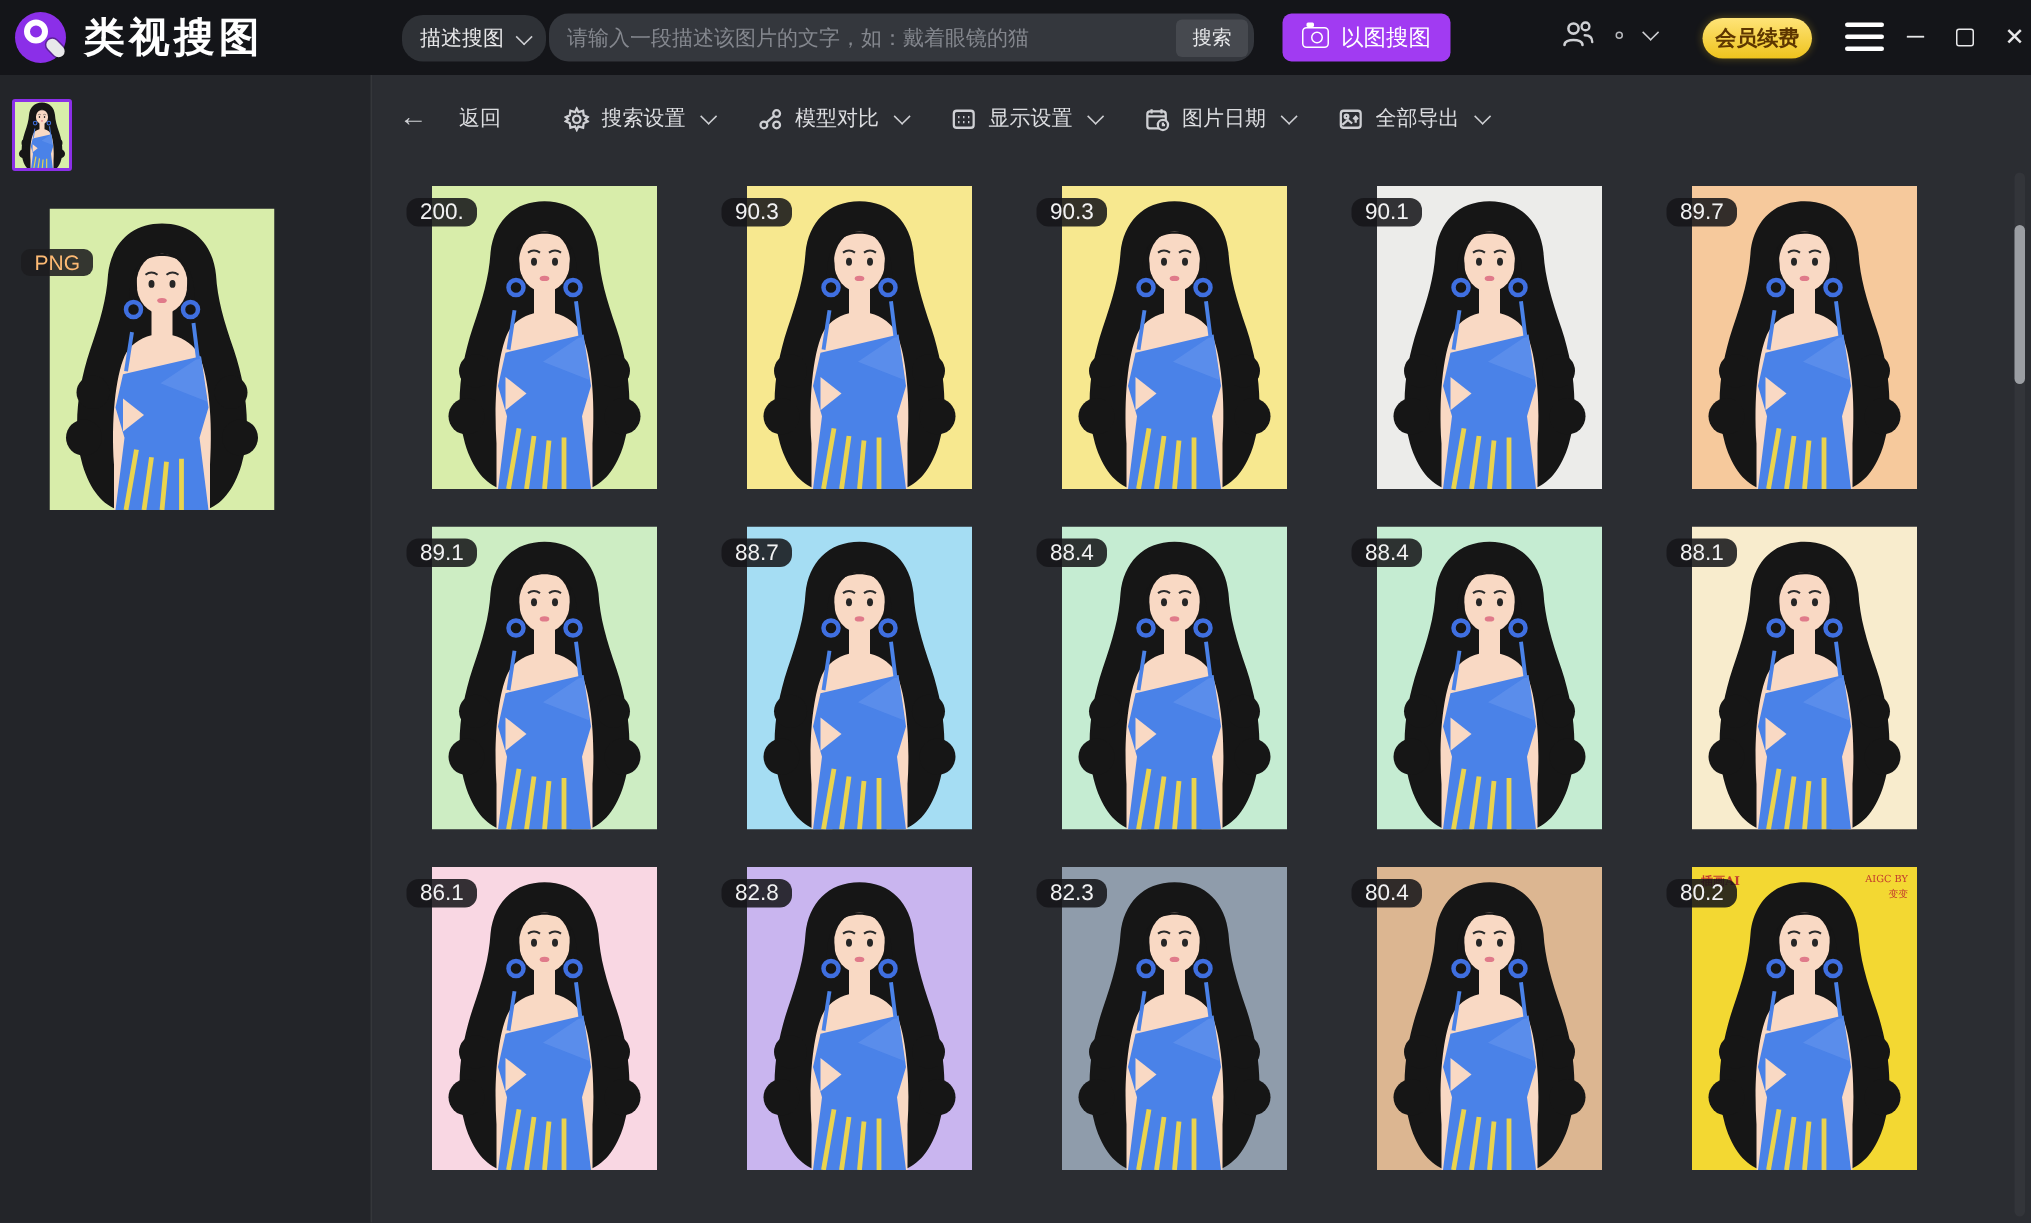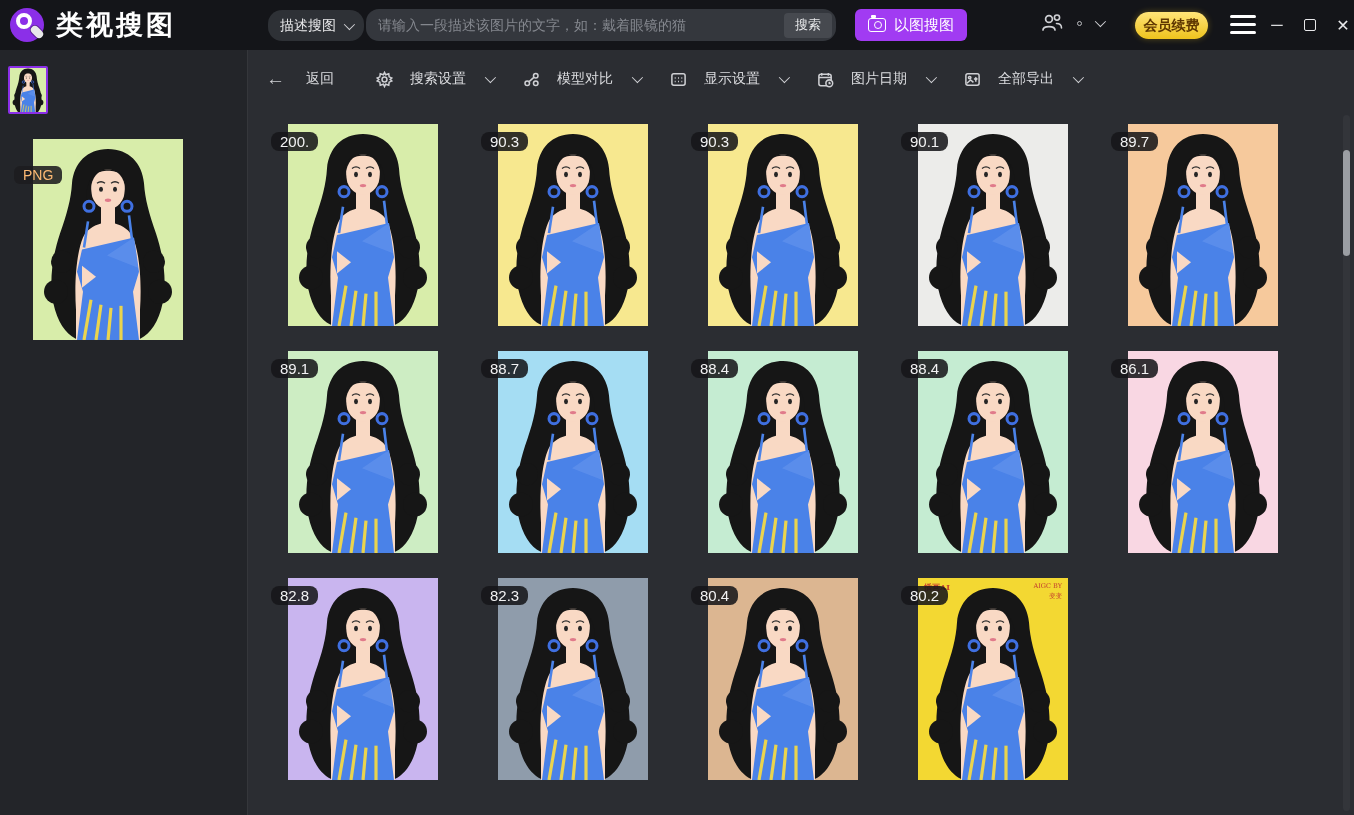--- a/index.html
+++ b/index.html
@@ -57,21 +57,21 @@
   .thumb-sel { position:absolute; left:8px; top:16px; width:40px; height:48px;
     border:2px solid #8b2fe8; border-radius:2px; overflow:hidden; cursor:pointer; }
   .preview { position:absolute; left:33px; top:89px; width:150px; height:201px; }
   .fmt-badge { position:absolute; left:-19px; top:7px; background:rgba(28,28,31,.88);
     color:#fdba74; font-size:14px; padding:1px 9px; border-radius:6px; z-index:5;margin-top:20px; }
 
   
   .main { position:absolute; left:249px; top:50px; right:0; bottom:0; background:#2b2d32; }
   .toolbar { height:58px; display:flex; align-items:center; padding-left:17px;
     color:#dcdde0; font-size:14px; }
-  .tb-group { display:flex; align-items:center; gap:17px; cursor:pointer; white-space:nowrap; }
+  .tb-group { display:flex; align-items:center; gap:8px; cursor:pointer; white-space:nowrap; }
   .tb-back { display:flex; align-items:center; gap:21px; margin-right:42px; cursor:pointer; }
   .back-arrow { font-size:19px; color:#cfd0d4; }
   .tb-icon { width:17px; height:17px; flex:0 0 auto; }
   .tb-icon svg { width:100%; height:100%; stroke:#cfd0d4; fill:none; stroke-width:1.6; }
   .tb-chev { margin-left:2px; }
 
   .grid { margin:16px 0 0 39px; display:grid; grid-template-columns:repeat(5,150px);
     column-gap:60px; row-gap:25px; }
   .card { position:relative; width:150px; height:202px; cursor:pointer; }
   .card svg.fig { position:absolute; inset:0; width:100%; height:100%; }
@@ -324,20 +324,28 @@
 
   <div class="card">
     <span class="score-badge">88.4</span>
 
     <svg class="fig" viewBox="0 0 150 200" preserveAspectRatio="none">
       <rect class="bg" width="150" height="200" fill="#c5ecd2"></rect>
           <use href="#woman"></use>
     </svg>
   </div>
 
+  <div class="card">
+    <span class="score-badge">88.1</span>
+
+    <svg class="fig" viewBox="0 0 150 200" preserveAspectRatio="none">
+      <rect class="bg" width="150" height="200" fill="#f8eccd"></rect>
+          <use href="#woman"></use>
+    </svg>
+  </div>
 
   <div class="card">
     <span class="score-badge">86.1</span>
 
     <svg class="fig" viewBox="0 0 150 200" preserveAspectRatio="none">
       <rect class="bg" width="150" height="200" fill="#f9d7e3"></rect>
           <use href="#woman"></use>
     </svg>
   </div>
 

